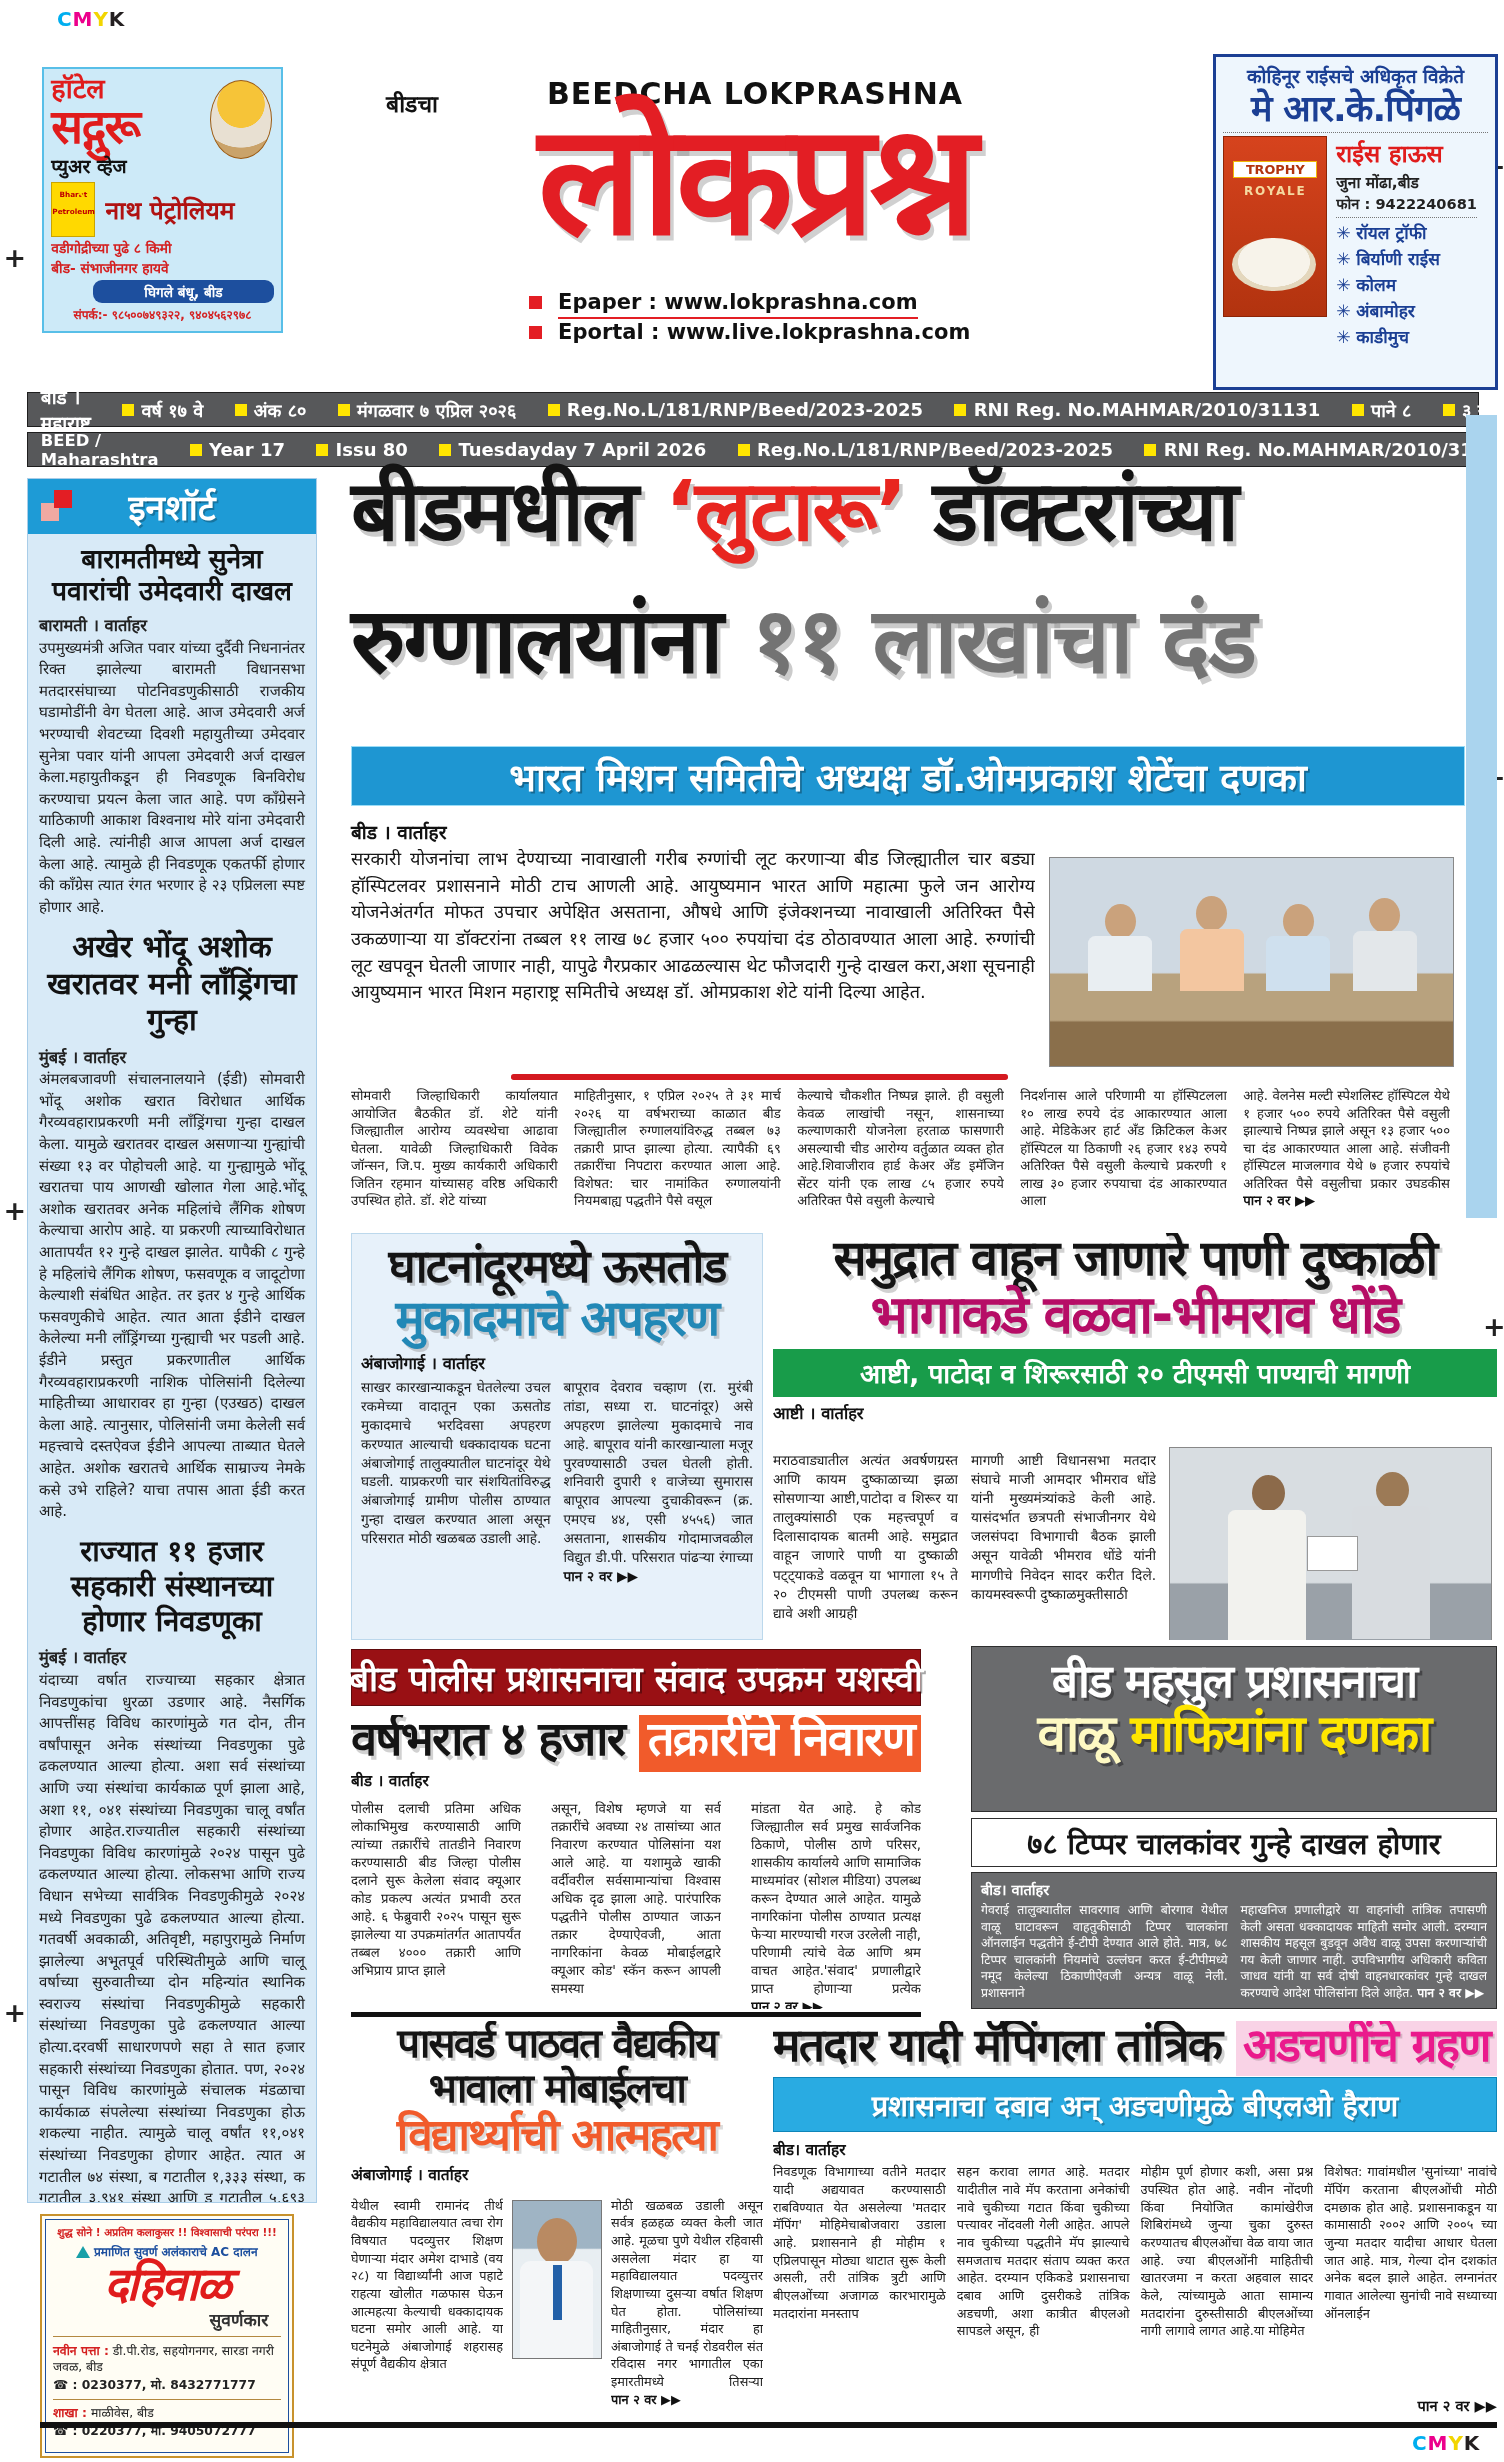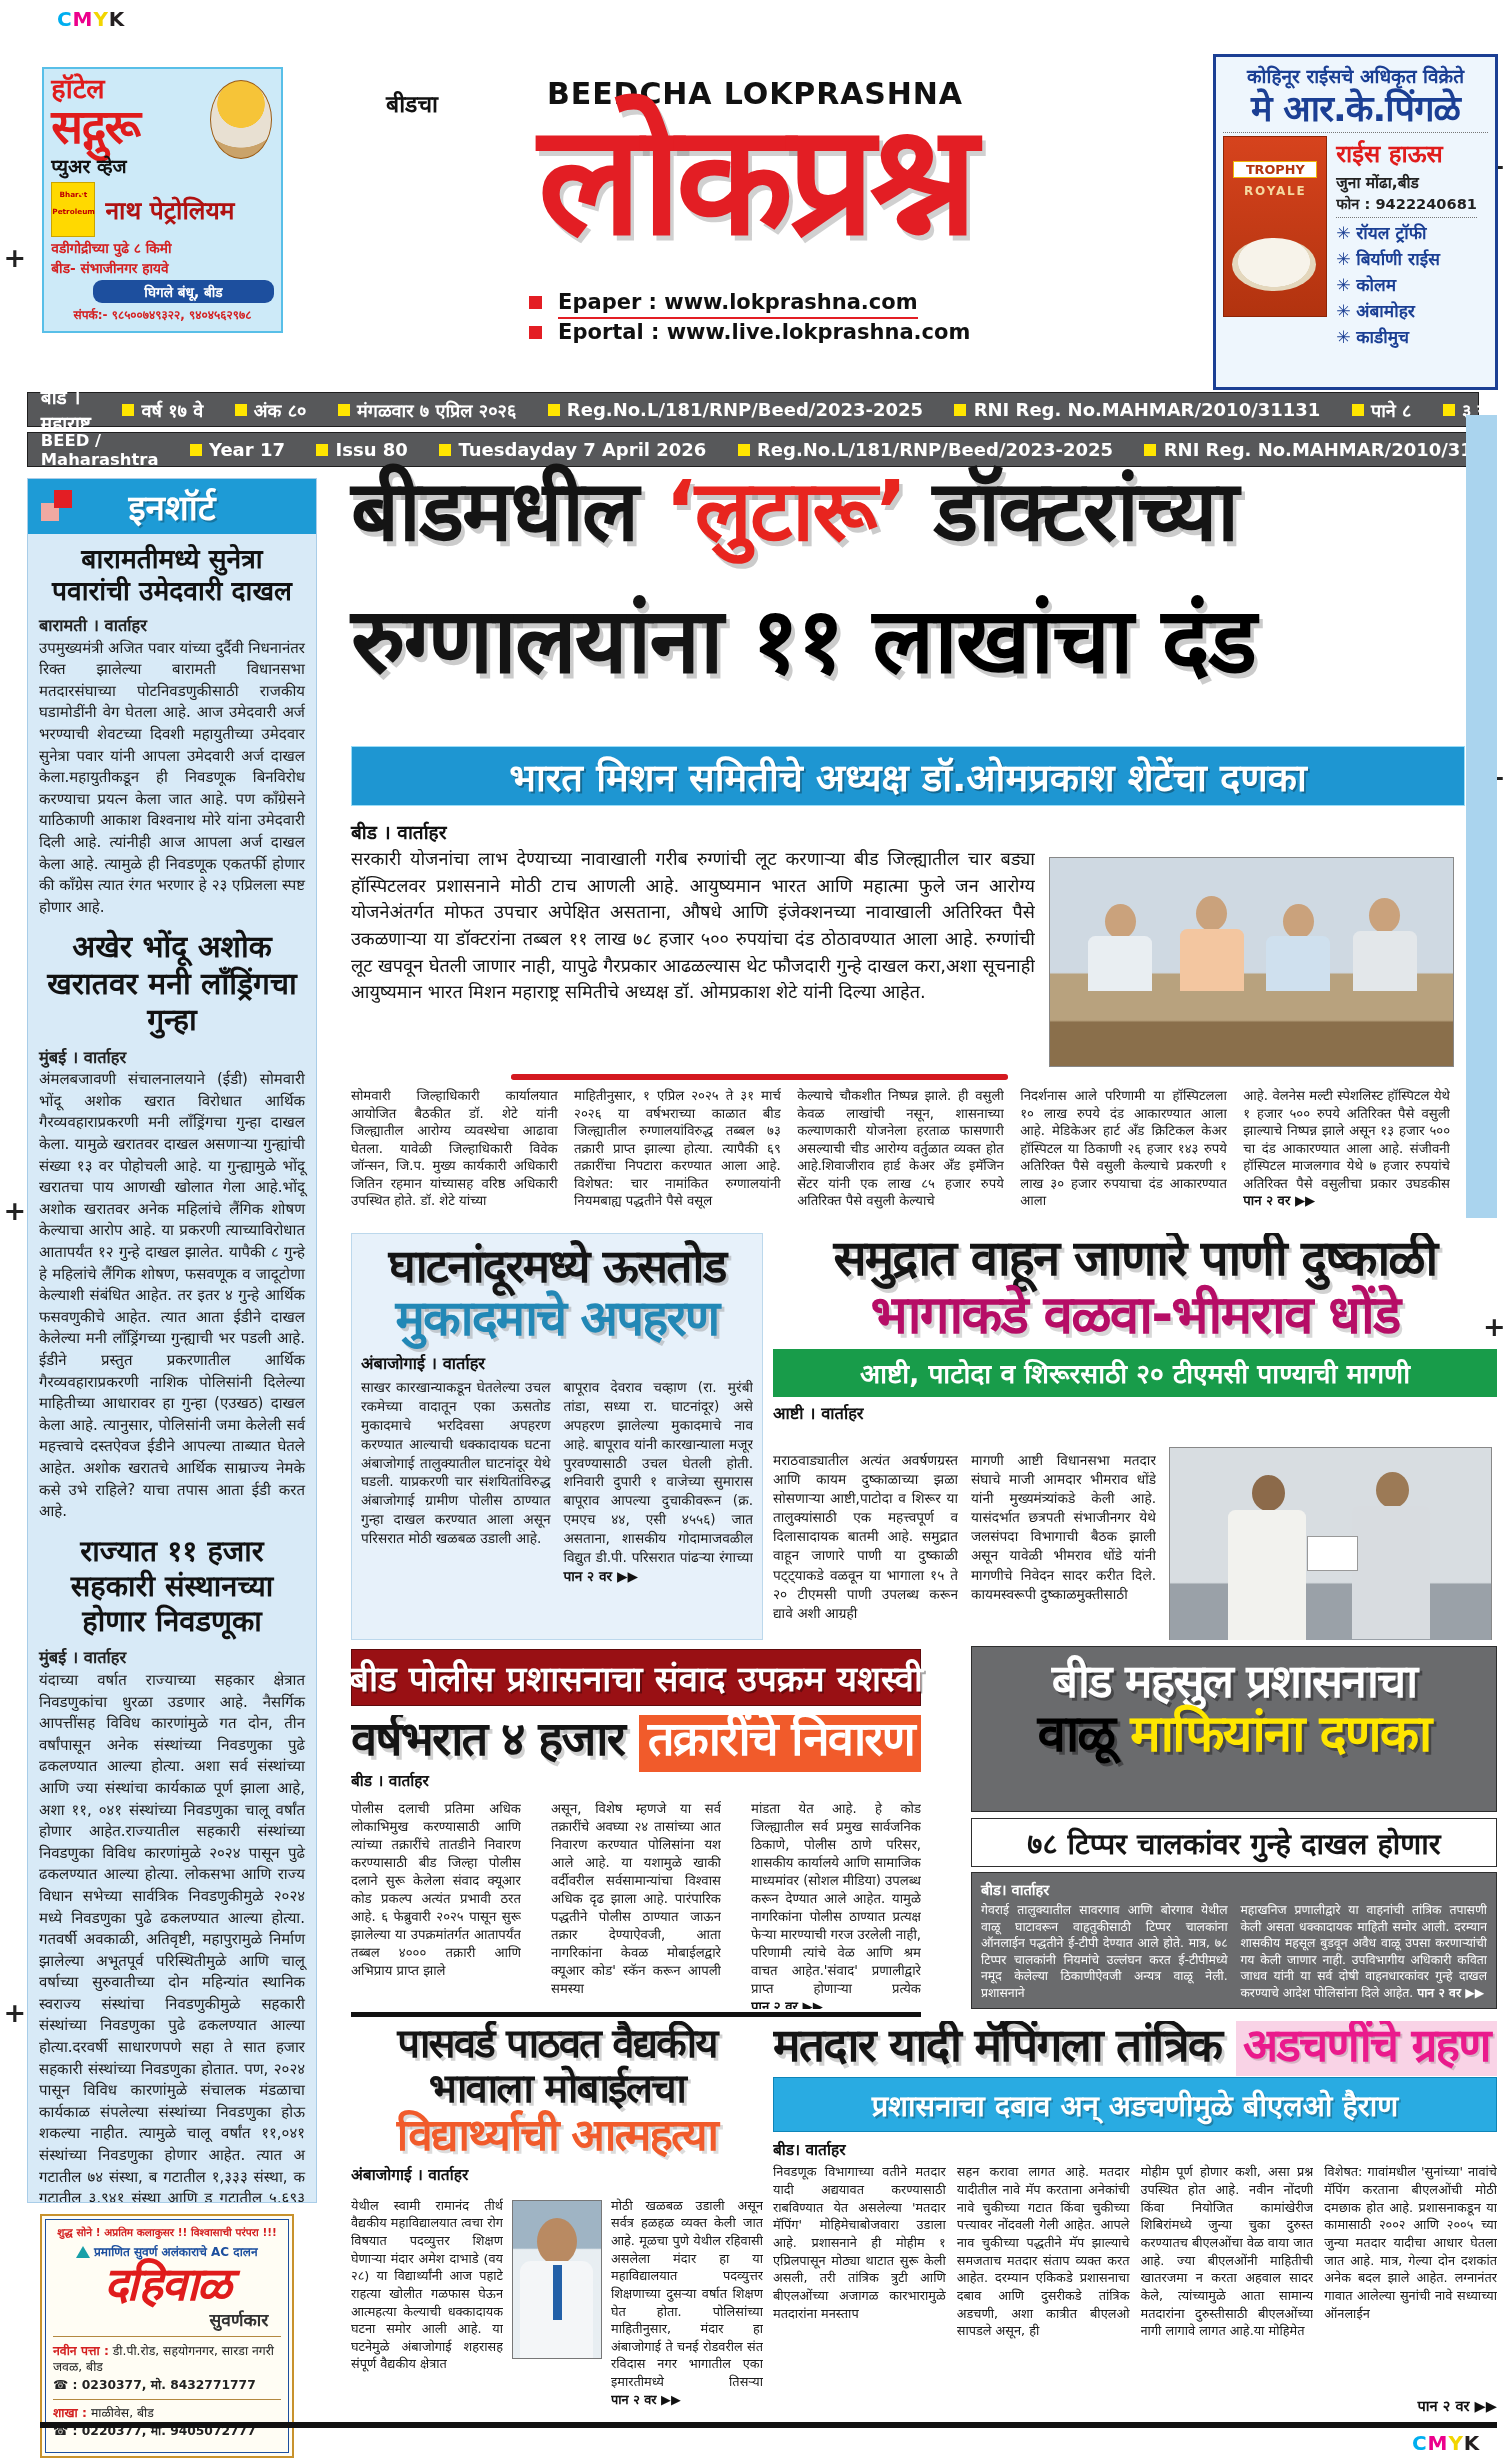--- a/index.html
+++ b/index.html
@@ -80,21 +80,21 @@
   .ls-art{padding:9px 11px 1.8px;}
   .ls-title{font-weight:bold;color:#121212;font-size:26.4px;line-height:1.22;text-align:center;}
   .ls-by{font-weight:bold;color:#222;font-size:16.4px;margin:5.5px 0 1.8px;}
   .ls-body{font-size:15px;line-height:1.44;text-align:justify;color:#1c1c1c;}
   
   .disp{font-weight:bold;color:#141414;letter-spacing:-1.8px;line-height:1.05;
         text-shadow:3.6px 4.6px 0 rgba(140,140,140,.45);white-space:nowrap;}
   #lead-h1{left:351px;top:467px;font-size:84px;}
   #lead-h2{left:351px;top:593px;font-size:91px;}
   .red-t{color:#e8251f;}
-  .blue-t{color:#000000;}
+  .blue-t{color:#737373;}
   #lead-strap{left:351px;top:746px;width:1114px;height:60px;background:#1e96d2;border:1.8px solid #9adcf6;
       box-sizing:border-box;display:flex;align-items:center;justify-content:center;}
   #lead-strap .t{color:#fff;font-weight:bold;font-size:38px;text-shadow:1.8px 1.8px 0 rgba(0,0,0,.3);white-space:nowrap;}
   .byline{font-weight:bold;font-size:19px;color:#111;}
   #lead-byline{left:351px;top:819px;}
   #lead-par{left:351px;top:846px;width:684px;height:226px;font-size:18px;line-height:1.48;
       text-align:justify;color:#141414;overflow:hidden;}
   #lead-rule{left:511px;top:1074px;width:497px;height:5.5px;background:#d41920;border-radius:2.7px;}
   #lead-photo{left:1049px;top:857px;width:403px;height:208px;border:0.9px solid #888;
       background:linear-gradient(#cfd9e2 0 55%,#b8a27e 56% 78%,#8a6f4b 79% 100%);overflow:hidden;}
@@ -138,21 +138,21 @@
   .comp-cols{display:flex;gap:30px;margin-top:9px;height:217px;overflow:hidden;}
   .comp-cols .ncol{font-size:13.2px;line-height:1.36;}
   #comp-rule{left:351px;top:2012px;width:570px;height:4.6px;background:#111;}
   
   #sand-head{left:971px;top:1646px;width:526px;height:166px;background:#6a6b6d;border:1.8px solid #2e2e2e;
       box-sizing:border-box;text-align:center;padding-top:9px;overflow:hidden;}
   .sand-h1{color:#fff;font-weight:bold;font-size:46px;line-height:1.1;letter-spacing:-1.8px;white-space:nowrap;
       text-shadow:2.7px 2.7px 0 rgba(0,0,0,.35);}
   .sand-h2{font-weight:bold;font-size:51px;line-height:1.05;letter-spacing:-1.8px;white-space:nowrap;
       text-shadow:2.7px 2.7px 0 rgba(0,0,0,.35);}
-  .sand-h2 .w{color:#000000;}.sand-h2 .y{color:#ffe600;}
+  .sand-h2 .w{color:#fef9c3;}.sand-h2 .y{color:#ffe600;}
   #sand-sub{left:971px;top:1818px;width:526px;height:49px;background:#fff;border:1.8px solid #2e2e2e;
       box-sizing:border-box;display:flex;align-items:center;justify-content:center;}
   #sand-sub .t{font-weight:bold;font-size:29px;color:#141414;white-space:nowrap;}
   #sand-body{left:971px;top:1872px;width:526px;height:137px;background:#6a6b6d;border:1.8px solid #2e2e2e;
       box-sizing:border-box;padding:5.5px 9px;color:#fff;overflow:hidden;}
   #sand-body .byline{color:#fff;font-size:14.6px;}
   #sand-body .two-col .ncol{color:#fff;font-size:12.3px;line-height:1.35;}
   #sand-body .cont{color:#fff;}
   
   #suicide{left:351px;top:2021px;width:412px;height:394px;overflow:hidden;}

